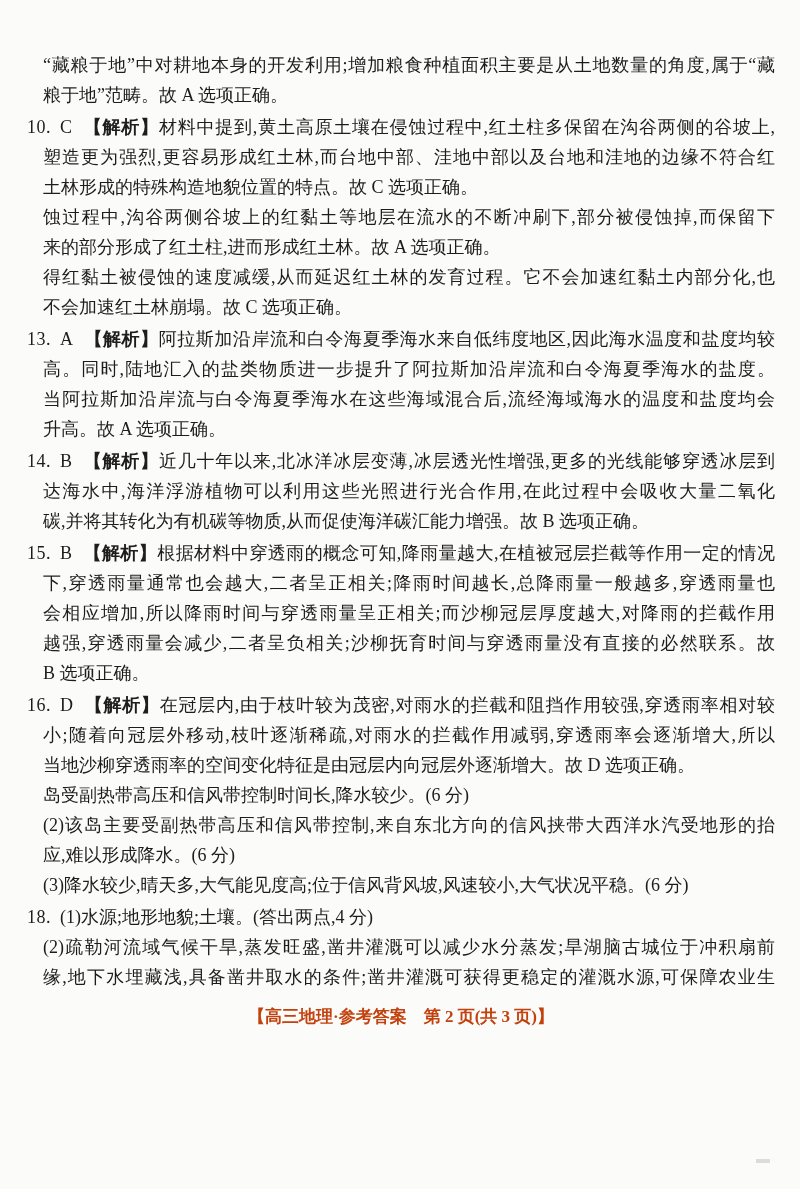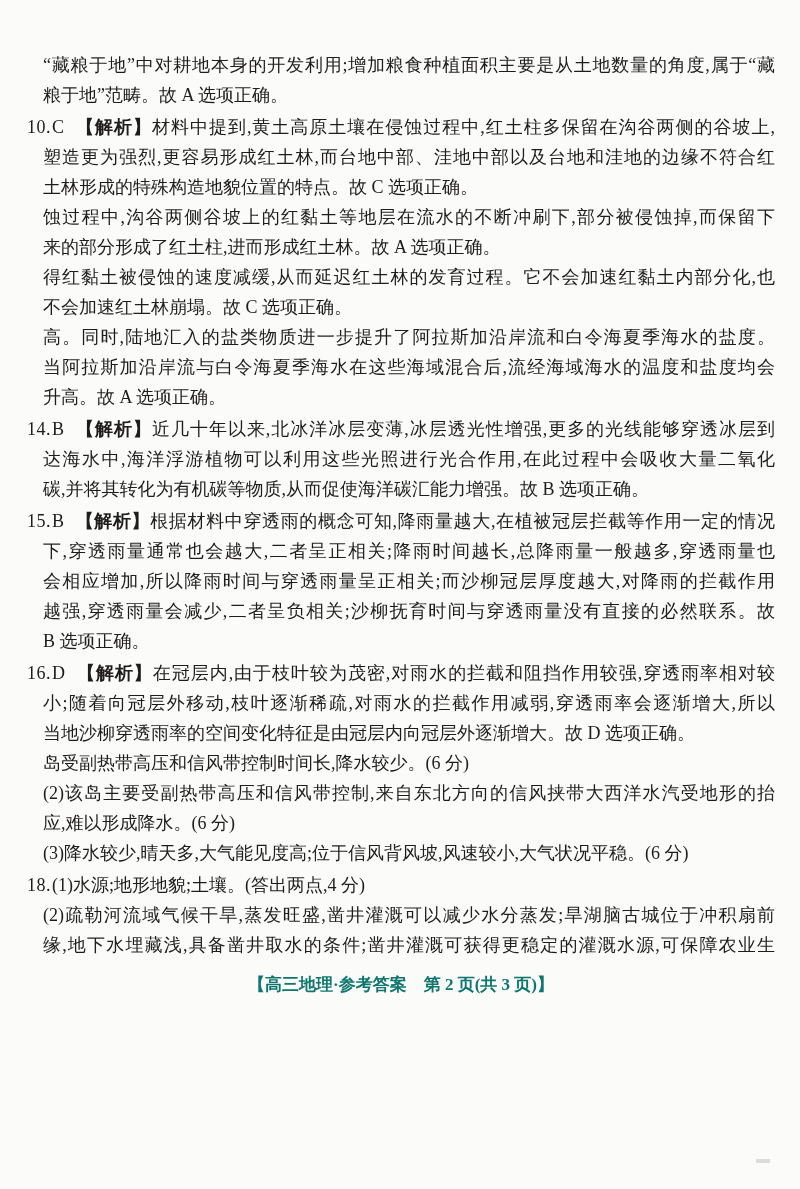--- a/index.html
+++ b/index.html
@@ -41,36 +41,36 @@
     width: 732px;
   }
   .line.item-start {
     padding-left: 0;
     margin-top: 2px;
   }
   .lines .line:first-child {
     margin-top: 18px;
   }
   .num {
-    margin-right: 1px;
+    margin-right: 9px;
     letter-spacing: 0.5px;
   }
   .letter {
     margin-right: 11px;
   }
   .tag {
     font-weight: 700;
   }
   .footer {
     margin-top: 11px;
     text-align: center;
     font-size: 17px;
     line-height: 28px;
     font-weight: 700;
-    color: #0f766e;
+    color: #c2410c;
   }
   .artifact {
     position: absolute;
     right: 30px;
     bottom: 26px;
     width: 14px;
     height: 4px;
     background: #d4d4d2;
     opacity: 0.8;
   }
@@ -82,20 +82,21 @@
   <div class="lines">
       <div class="line cont fill"><span class="txt">“藏粮于地”中对耕地本身的开发利用;增加粮食种植面积主要是从土地数量的角度,属于“藏</span></div>
       <div class="line cont"><span class="txt">粮于地”范畴。故 A 选项正确。</span></div>
       <div class="line item-start fill"><span class="num">10.</span><span class="letter">C</span><span class="tag">【解析】</span><span class="txt">材料中提到,黄土高原土壤在侵蚀过程中,红土柱多保留在沟谷两侧的谷坡上,</span></div>
       <div class="line cont fill"><span class="txt">塑造更为强烈,更容易形成红土林,而台地中部、洼地中部以及台地和洼地的边缘不符合红</span></div>
       <div class="line cont"><span class="txt">土林形成的特殊构造地貌位置的特点。故 C 选项正确。</span></div>
       <div class="line cont fill"><span class="txt">蚀过程中,沟谷两侧谷坡上的红黏土等地层在流水的不断冲刷下,部分被侵蚀掉,而保留下</span></div>
       <div class="line cont"><span class="txt">来的部分形成了红土柱,进而形成红土林。故 A 选项正确。</span></div>
       <div class="line cont fill"><span class="txt">得红黏土被侵蚀的速度减缓,从而延迟红土林的发育过程。它不会加速红黏土内部分化,也</span></div>
       <div class="line cont"><span class="txt">不会加速红土林崩塌。故 C 选项正确。</span></div>
+      <div class="line item-start fill"><span class="num">13.</span><span class="letter">A</span><span class="tag">【解析】</span><span class="txt">阿拉斯加沿岸流和白令海夏季海水来自低纬度地区,因此海水温度和盐度均较</span></div>
       <div class="line cont fill"><span class="txt">高。同时,陆地汇入的盐类物质进一步提升了阿拉斯加沿岸流和白令海夏季海水的盐度。</span></div>
       <div class="line cont fill"><span class="txt">当阿拉斯加沿岸流与白令海夏季海水在这些海域混合后,流经海域海水的温度和盐度均会</span></div>
       <div class="line cont"><span class="txt">升高。故 A 选项正确。</span></div>
       <div class="line item-start fill"><span class="num">14.</span><span class="letter">B</span><span class="tag">【解析】</span><span class="txt">近几十年以来,北冰洋冰层变薄,冰层透光性增强,更多的光线能够穿透冰层到</span></div>
       <div class="line cont fill"><span class="txt">达海水中,海洋浮游植物可以利用这些光照进行光合作用,在此过程中会吸收大量二氧化</span></div>
       <div class="line cont"><span class="txt">碳,并将其转化为有机碳等物质,从而促使海洋碳汇能力增强。故 B 选项正确。</span></div>
       <div class="line item-start fill"><span class="num">15.</span><span class="letter">B</span><span class="tag">【解析】</span><span class="txt">根据材料中穿透雨的概念可知,降雨量越大,在植被冠层拦截等作用一定的情况</span></div>
       <div class="line cont fill"><span class="txt">下,穿透雨量通常也会越大,二者呈正相关;降雨时间越长,总降雨量一般越多,穿透雨量也</span></div>
       <div class="line cont fill"><span class="txt">会相应增加,所以降雨时间与穿透雨量呈正相关;而沙柳冠层厚度越大,对降雨的拦截作用</span></div>
       <div class="line cont fill"><span class="txt">越强,穿透雨量会减少,二者呈负相关;沙柳抚育时间与穿透雨量没有直接的必然联系。故</span></div>

